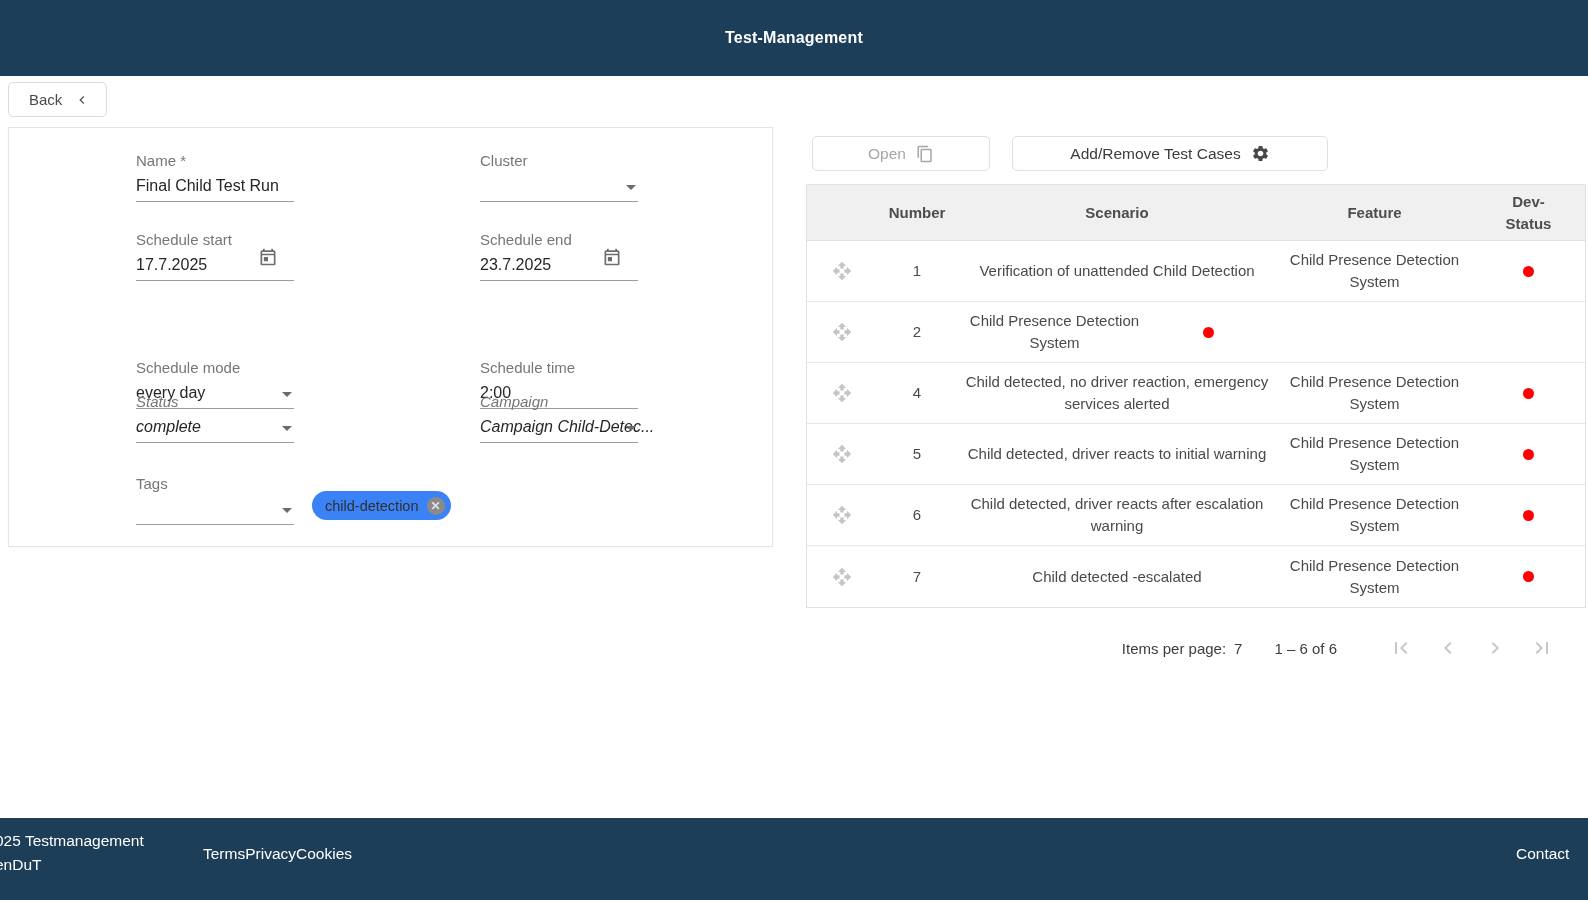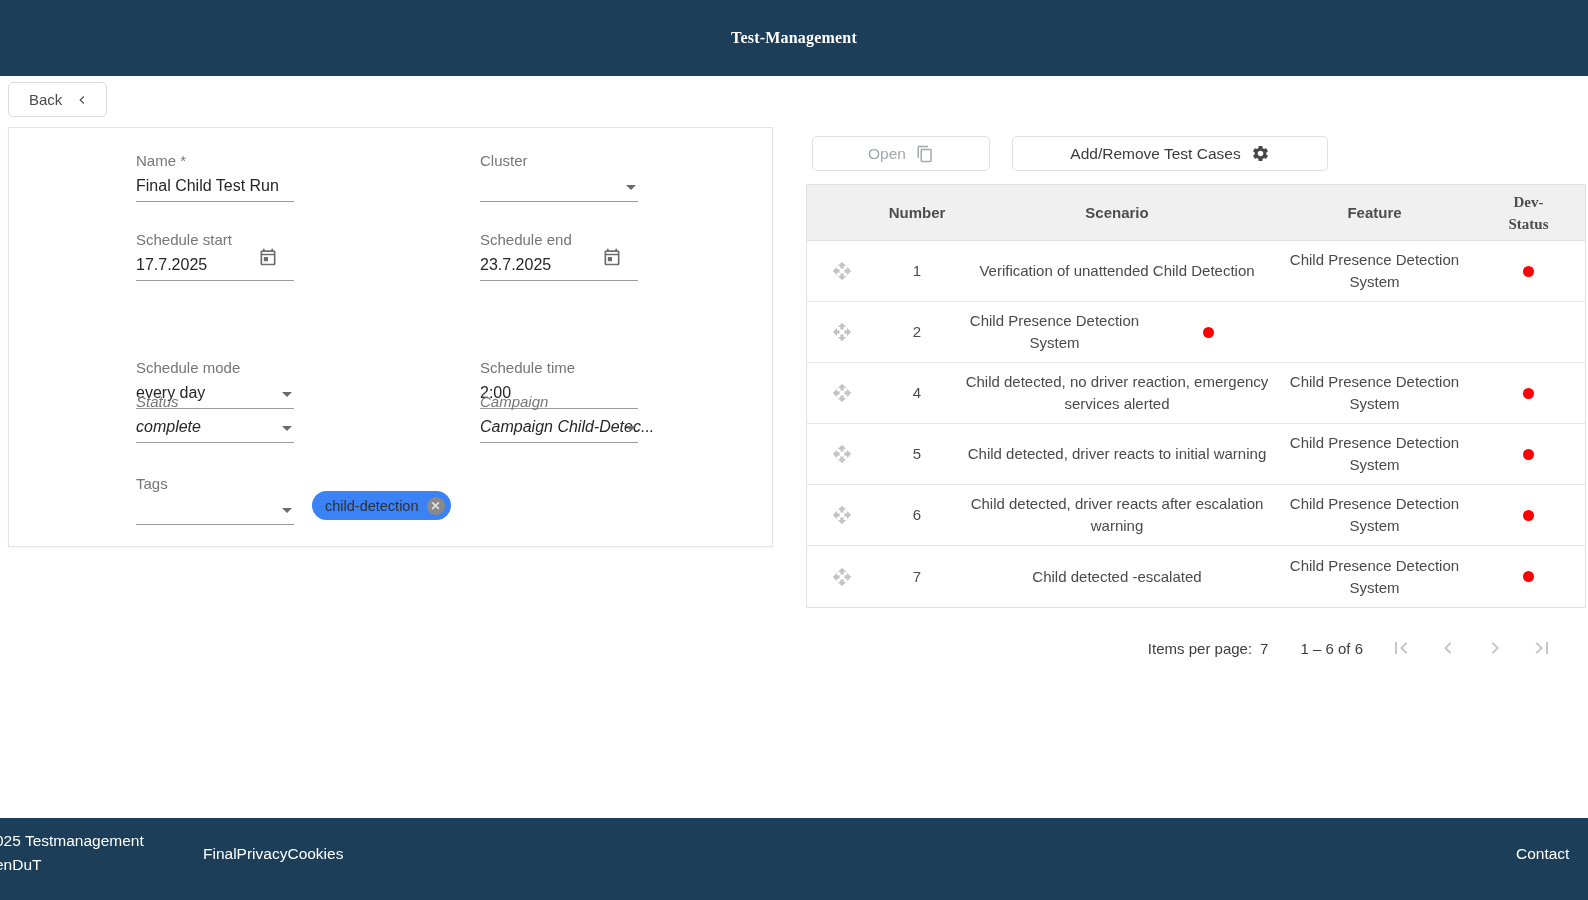--- a/index.html
+++ b/index.html
@@ -7,21 +7,21 @@
   body {
     position:relative; overflow:hidden; background:#ffffff;
     font-family:"Liberation Sans", sans-serif; color:#3f3f3f;
   }
 
   
   .app-header {
     position:absolute; left:0; top:0; width:1588px; height:76px;
     background:#1c3e58; display:flex; align-items:center; justify-content:center;
   }
-  .app-title { color:#ffffff; font-size:16px; font-weight:600; letter-spacing:.2px;font-family:Liberation Serif, serif; }
+  .app-title { color:#ffffff; font-size:16px; font-weight:600; letter-spacing:.2px; }
 
   
   .back-btn {
     position:absolute; left:8px; top:82px; height:35px; padding:0 16px 0 20px;
     background:#fff; border:1px solid #dcdcdc; border-radius:5px;
     display:flex; align-items:center; gap:12px; cursor:pointer;
     font-size:15px; color:#4a4a4a;
   }
   .back-btn svg { display:block; }
 
@@ -79,34 +79,34 @@
   }
   .thead {
     display:flex; height:56px; background:#f0f0f0; border-bottom:1px solid #e2e2e2;
     font-weight:600; color:#4d4d4d;
   }
   .trow { display:flex; height:61px; border-bottom:1px solid #e6e6e6; background:#fff; }
   .trow:last-child { border-bottom:none; }
   .cell { display:flex; align-items:center; justify-content:center; text-align:center; line-height:22px; }
   .c-drag { width:70px; } .c-num { width:80px; } .c-scen { width:320px; padding:0 4px; }
   .c-feat { width:195px; } .c-stat { width:113px; }
-  .hdr-status { max-width:52px;font-family:Liberation Serif, serif; }
+  .hdr-status { max-width:52px; }
   .dot { width:11px; height:11px; border-radius:50%; display:block; }
   .drag { width:20px; height:20px; cursor:grab; }
   .drag svg { display:block; }
 
   
   .paginator {
     position:absolute; left:806px; top:622px; width:780px; height:52px;
     display:flex; align-items:center; justify-content:flex-end;
     font-size:15px; color:#3d3d3d; padding-right:32px;
   }
   .pgr-label { margin-right:8px; }
   .pgr-size { margin-right:32px; }
-  .pgr-range { margin-right:26px; }
+  .pgr-range { margin-right:52px; }
   .pgr-nav { display:flex; align-items:center; gap:23px; }
   .pgr-nav span { width:24px; height:24px; cursor:default; }
   .pgr-nav svg { display:block; }
 
   
   .app-footer {
     position:absolute; left:0; top:818px; width:1588px; height:82px;
     background:#1c3e58; color:#ffffff; font-size:15.5px;
   }
   .ft-line1 { position:absolute; left:-5px; top:14px; white-space:nowrap; }
@@ -349,18 +349,18 @@
           <path fill="#c7c7c7" d="M5.59 7.41L10.18 12l-4.59 4.59L7 18l6-6-6-6zM16 6h2v12h-2z"></path>
         </svg>
       </span>
   </span>
 </div>
 
 <footer class="app-footer">
   <div class="ft-line1">025 Testmanagement</div>
   <div class="ft-line2">enDuT</div>
   <div class="ft-links">
-    <a>Final</a>
+    <a>Terms</a>
       <a>Privacy</a>
       <a>Cookies</a>
   </div>
   <a class="ft-contact">Contact</a>
 </footer>
 
 </body></html>

